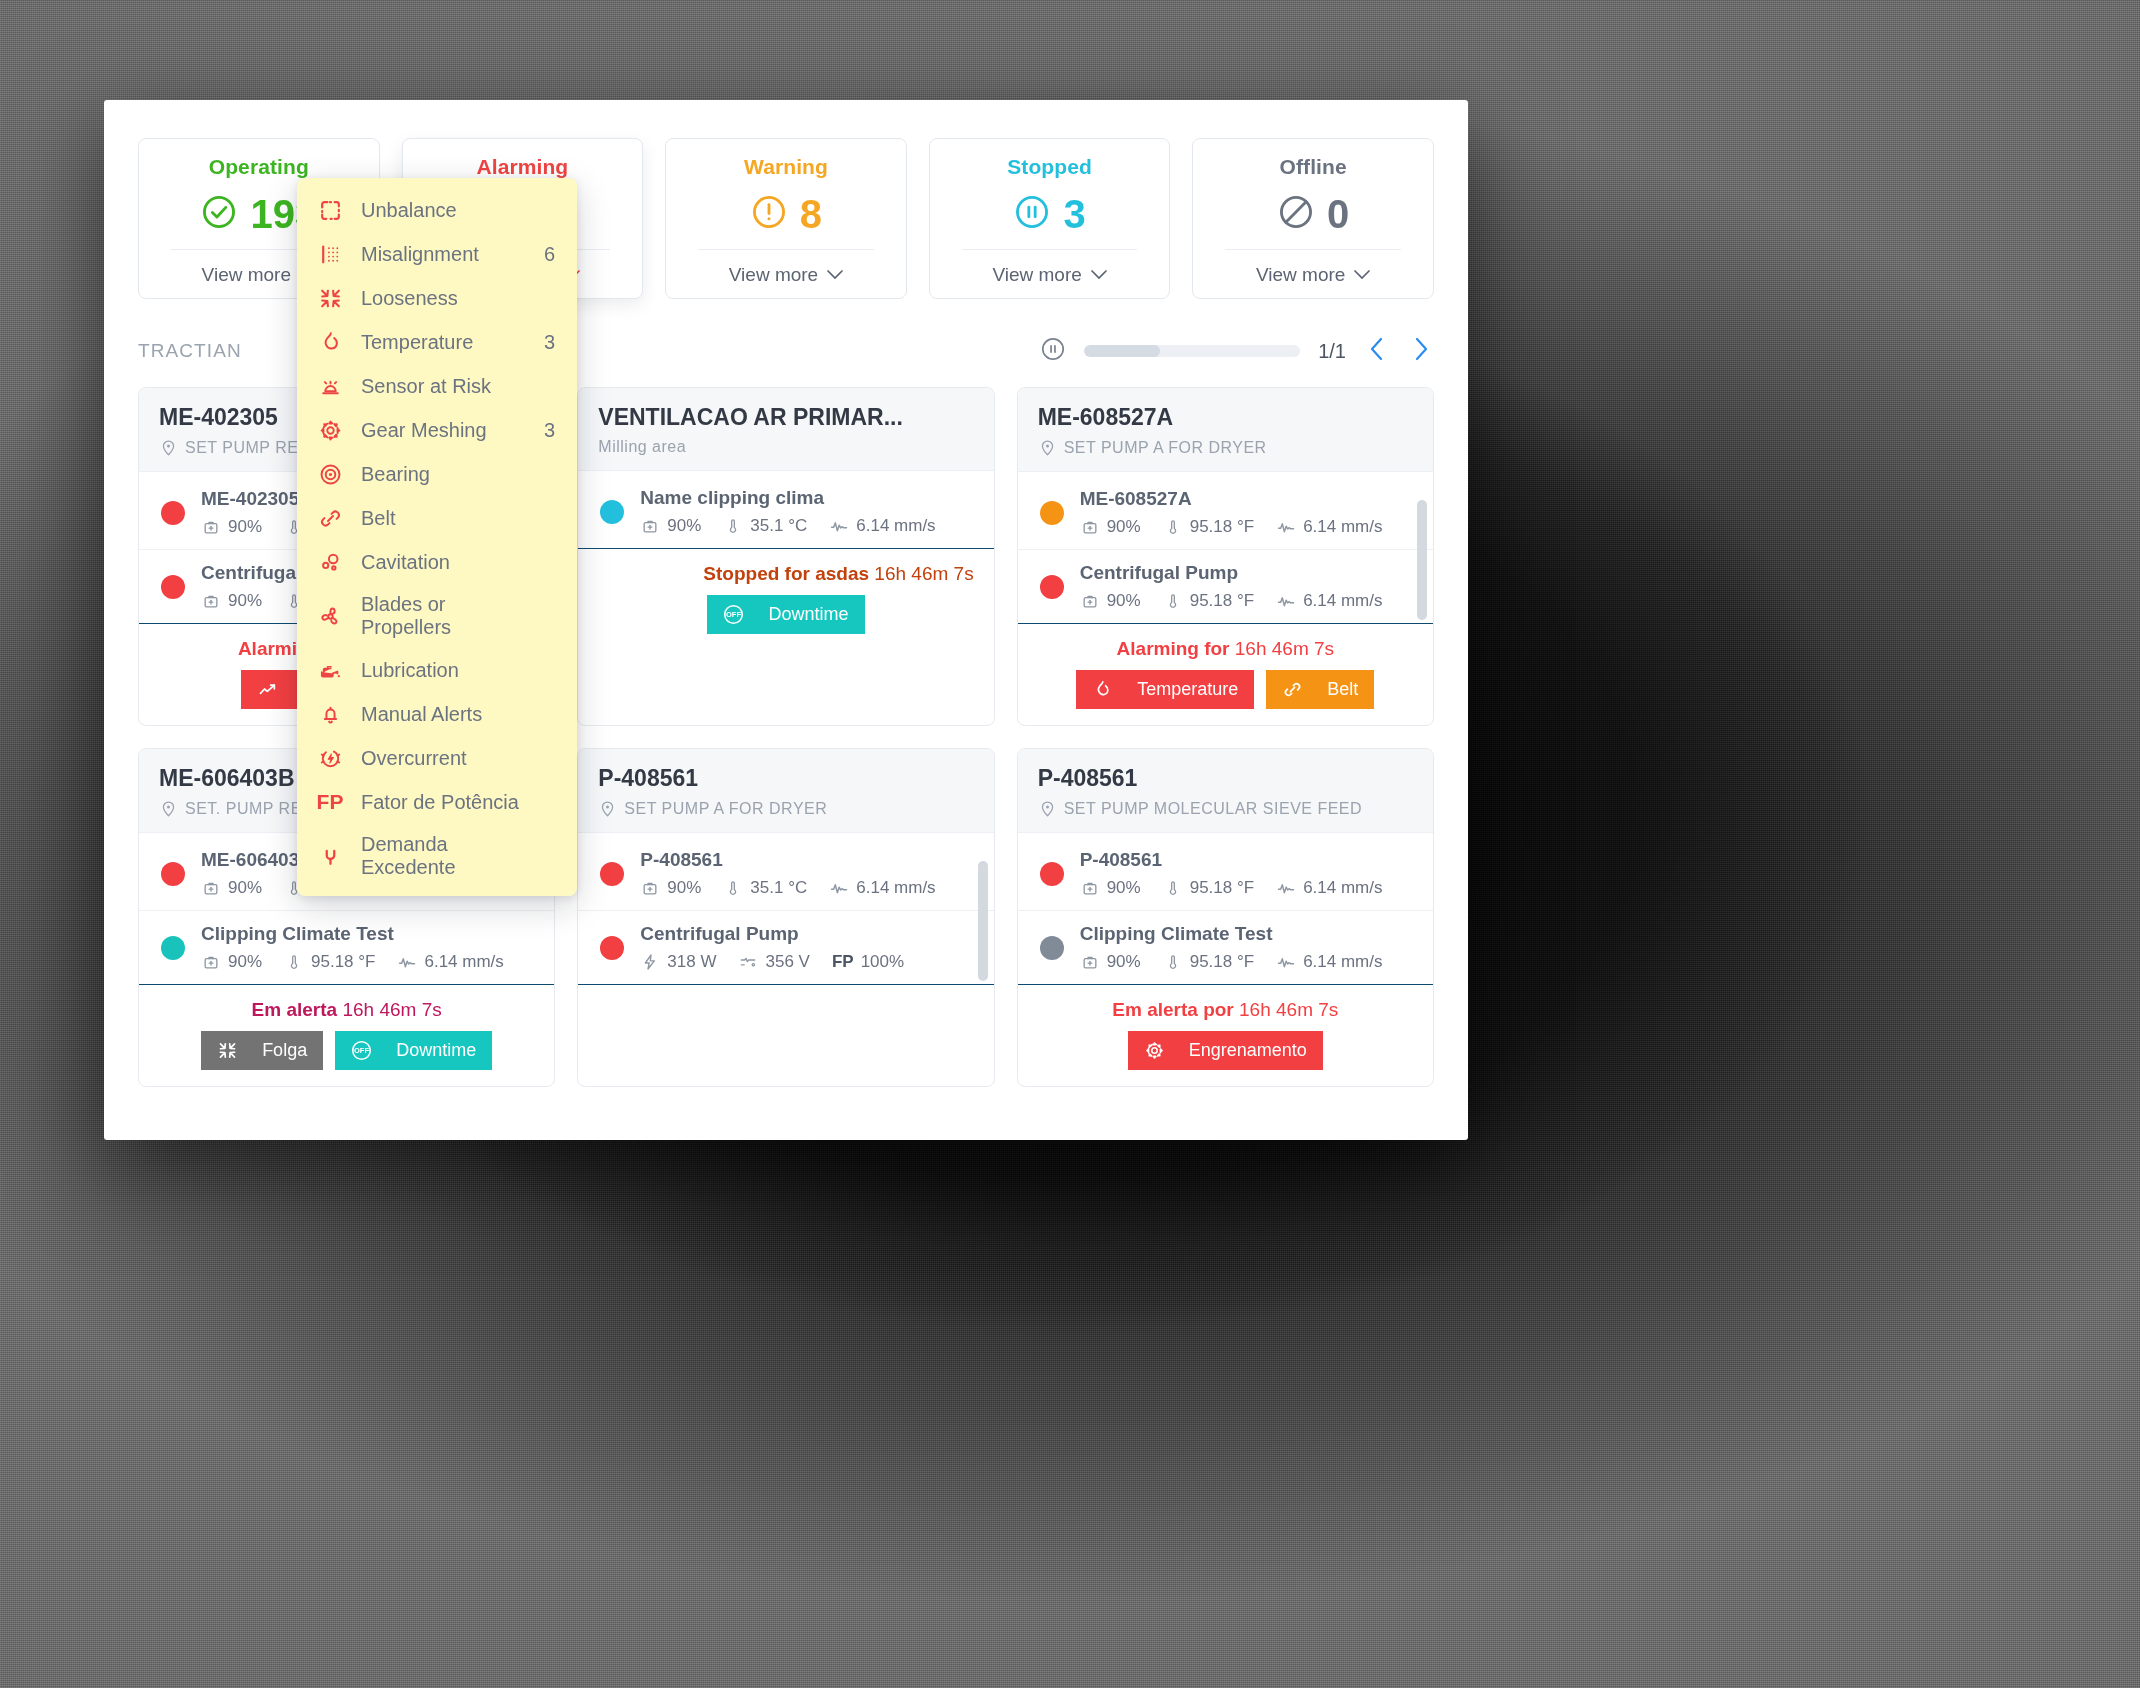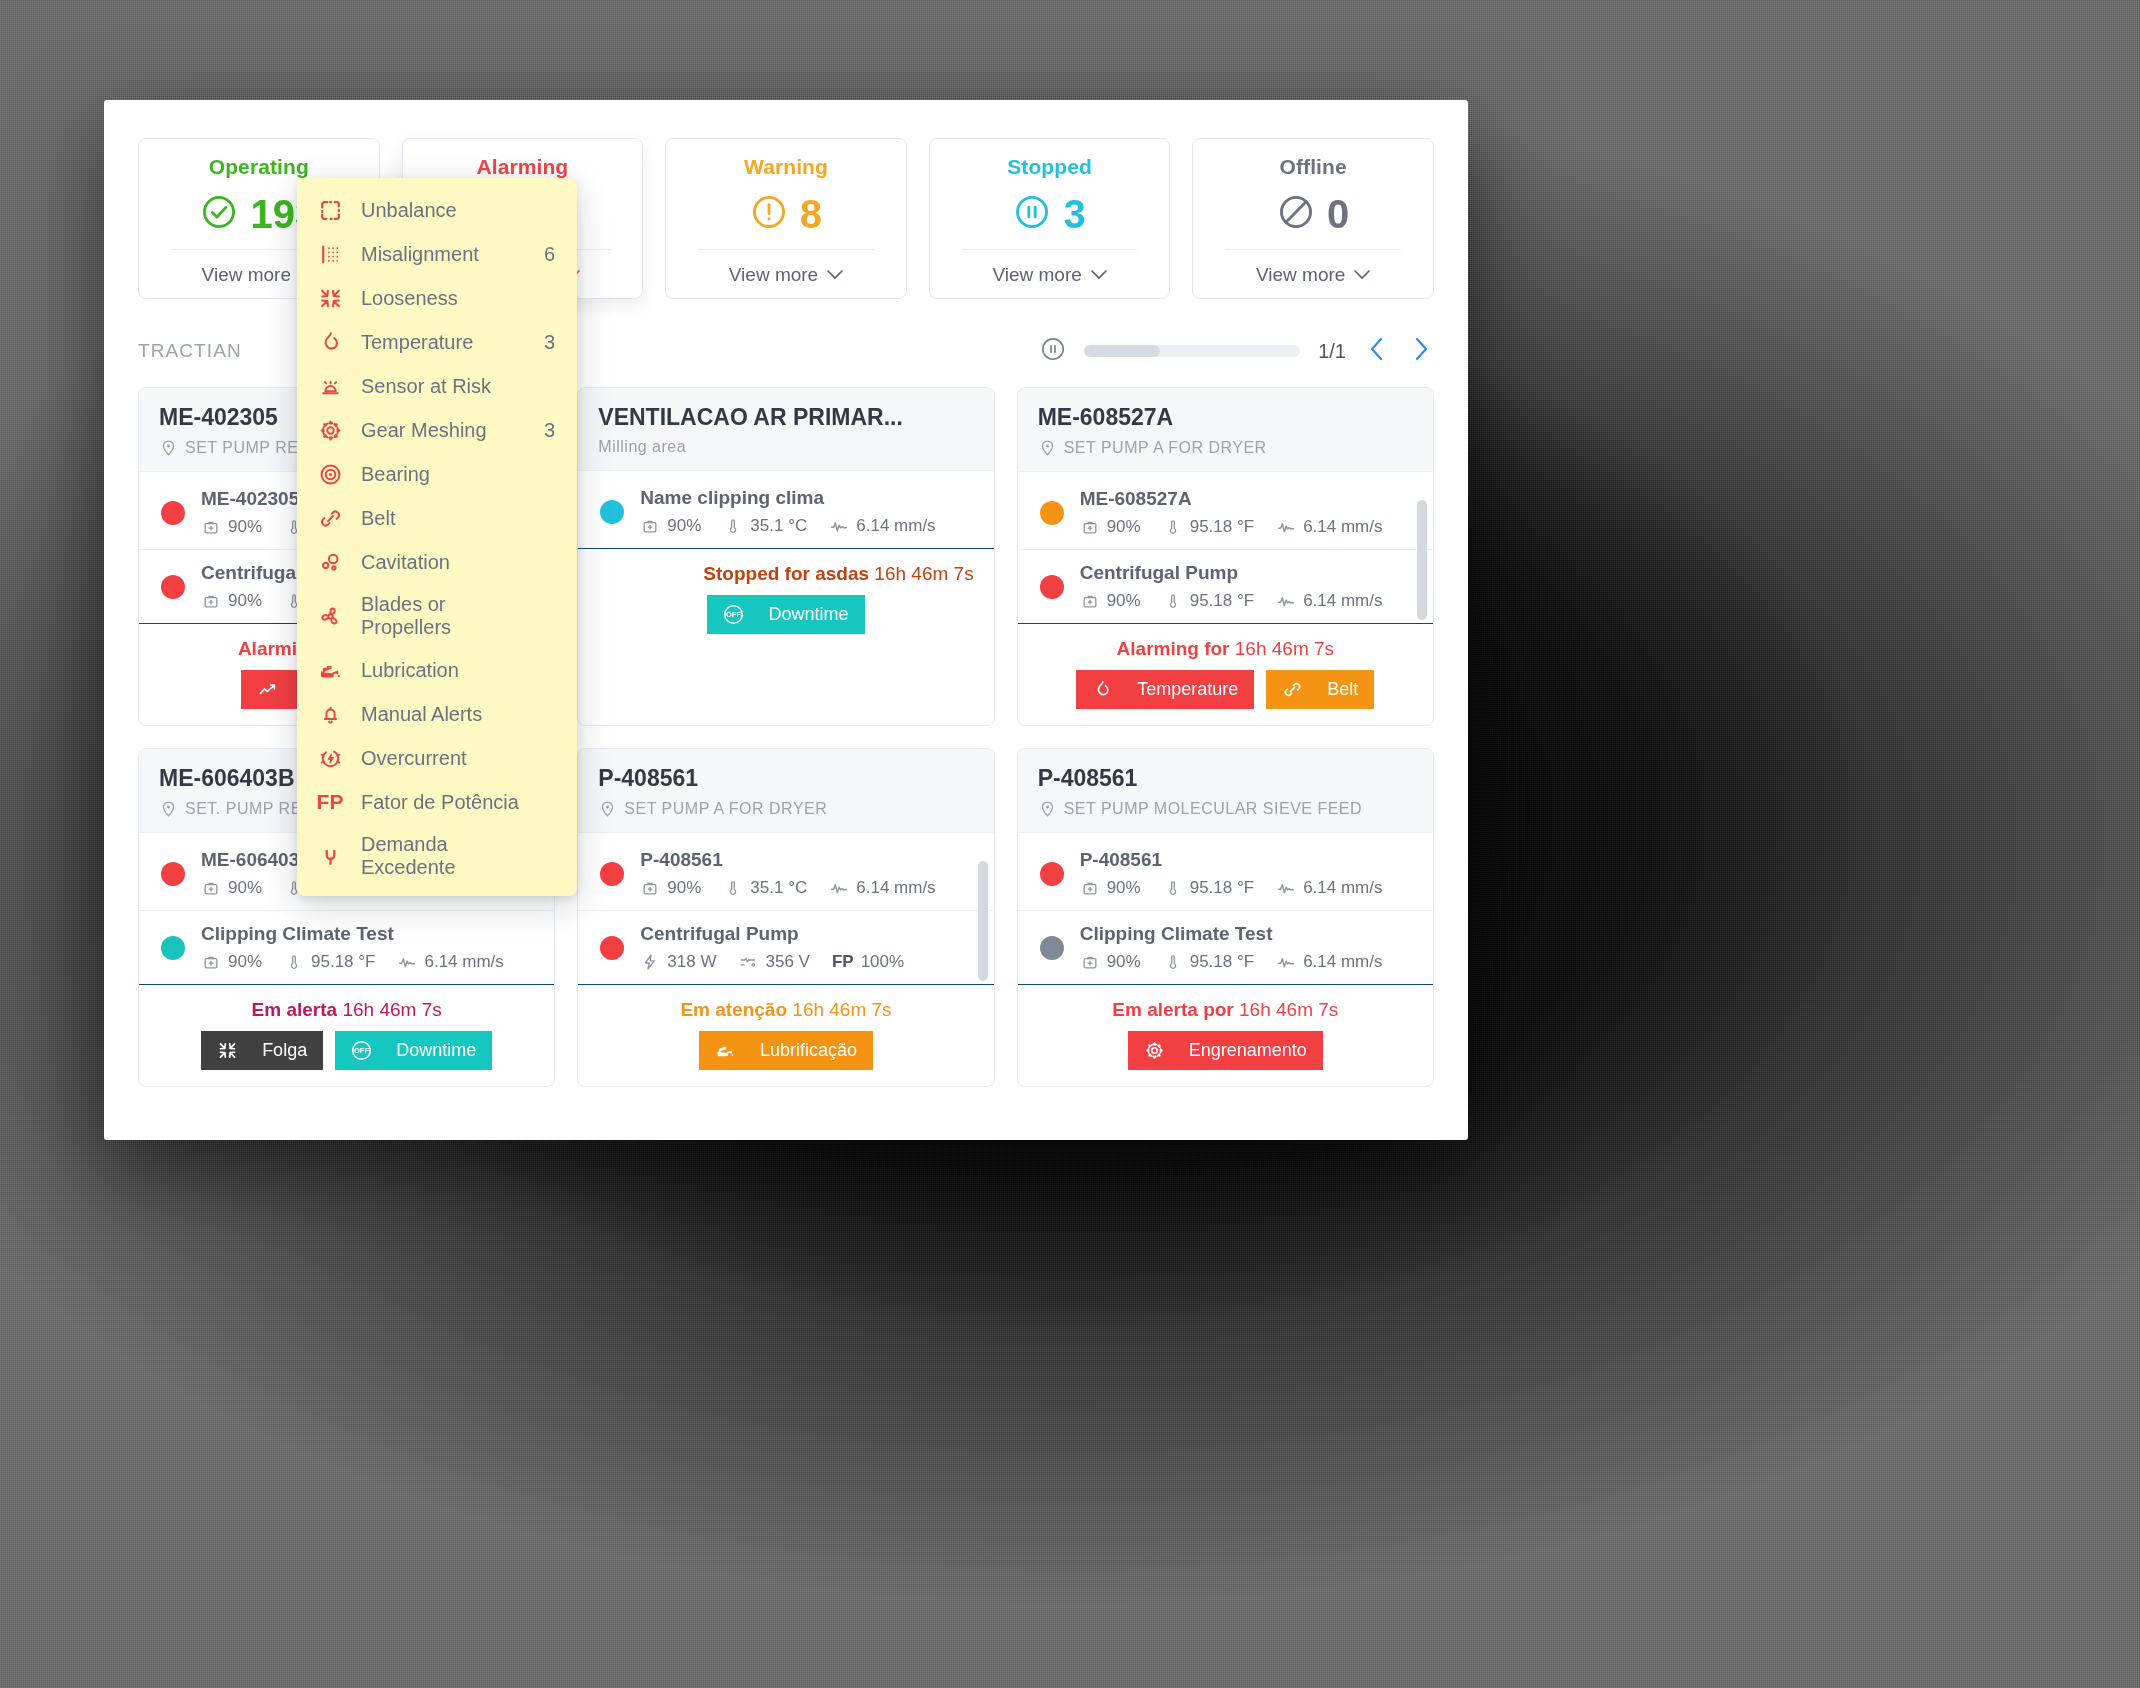--- a/index.html
+++ b/index.html
@@ -782,21 +782,21 @@
                   </span>
                   <span>6.14 mm/s</span>
                 </span>
               </div>
             </div>
           </div>
         </div>
         <div class="asset-foot">
           <div class="foot-status" style="color: #be185d;"><b>Em alerta</b> <span class="dur">16h 46m 7s</span></div>
           <div class="badges">
-            <span class="badge" style="background: #404040;">
+            <span class="badge" style="background: #737373;">
               <span style="display: inline-flex;">
                 <svg width="21" height="21" viewBox="0 0 24 24" fill="none" stroke="#ffffff" stroke-width="2" stroke-linecap="round" stroke-linejoin="round">
                   <path d="M4 4.5l5 5M9.5 4.5l-.5 5 -5 .5"></path>
                   <path d="M20 4.5l-5 5M14.5 4.5l.5 5 5 .5"></path>
                   <path d="M4 19.5l5-5M9.5 19.5l-.5-5-5-.5"></path>
                   <path d="M20 19.5l-5-5M14.5 19.5l.5-5 5-.5"></path>
                 </svg>
               </span>
               <span>Folga</span>
             </span>
@@ -883,36 +883,20 @@
                     </svg>
                   </span>
                   <span>356 V</span>
                 </span>
                 <span class="metric fp">
                   <span class="mi lbl">FP</span>
                   <span>100%</span>
                 </span>
               </div>
             </div>
-          </div>
-        </div>
-        <div class="asset-foot">
-          <div class="foot-status" style="color: rgb(245, 147, 21);"><b>Em atenção</b> <span class="dur">16h 46m 7s</span></div>
-          <div class="badges">
-            <span class="badge" style="background: rgb(245, 147, 21);">
-              <span style="display: inline-flex;">
-                <svg width="21" height="21" viewBox="0 0 24 24" fill="none" stroke="#ffffff" stroke-width="1.6" stroke-linecap="round" stroke-linejoin="round">
-                  <path d="M3.6 13.6v3.2c0 .6.5 1.1 1.1 1.1h8.5c.6 0 1.1-.5 1.1-1.1v-2.2l4.4-1.7v2.1" fill="#ffffff" stroke="#ffffff"></path>
-                  <path d="M5.4 13.6V11c0-.5.4-.9.9-.9h6" fill="#ffffff" stroke="#ffffff"></path>
-                  <path d="M9.2 10.1V8.4h3.4" stroke="#ffffff"></path>
-                  <circle cx="20" cy="17.4" r="1.1" fill="#ffffff" stroke="none"></circle>
-                </svg>
-              </span>
-              <span>Lubrificação</span>
-            </span>
           </div>
         </div>
         <div class="card-scroll"></div>
       </div>
       <div class="asset-card">
         <div class="asset-head">
           <div class="asset-name">P-408561</div>
           <div class="asset-loc">
             <span style="display: inline-flex;">
               <svg width="19" height="19" viewBox="0 0 24 24" fill="none" stroke="#9aa3ae" stroke-width="1.6" stroke-linecap="round" stroke-linejoin="round">

